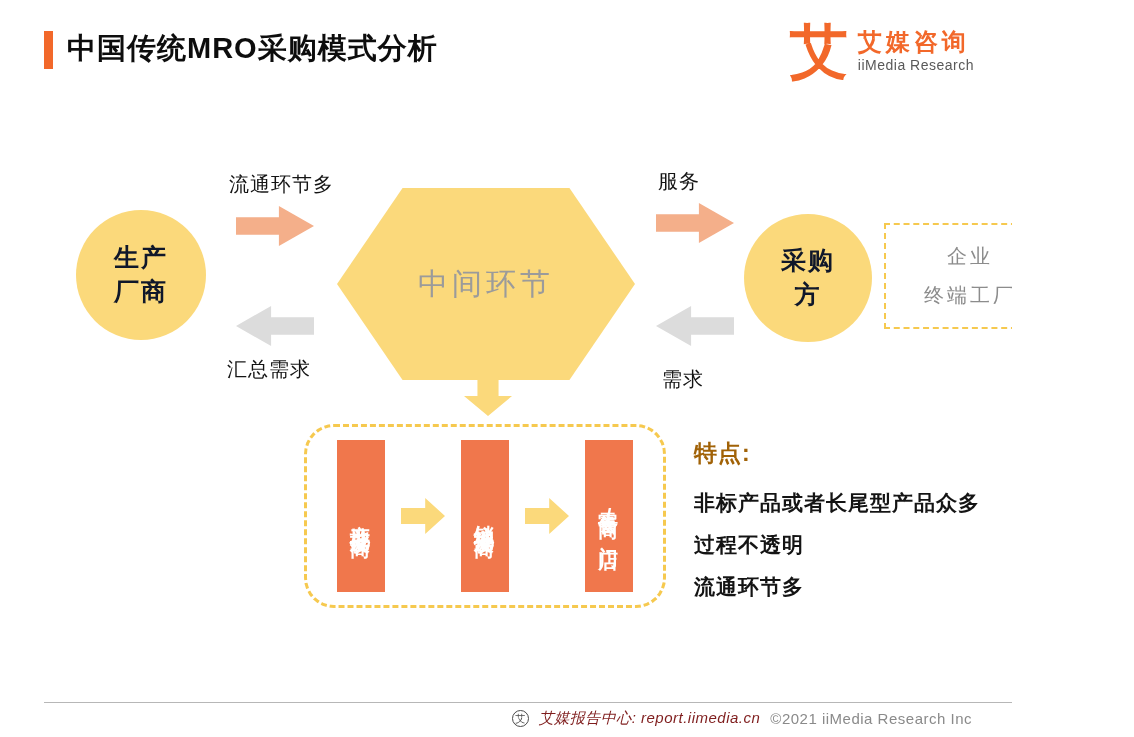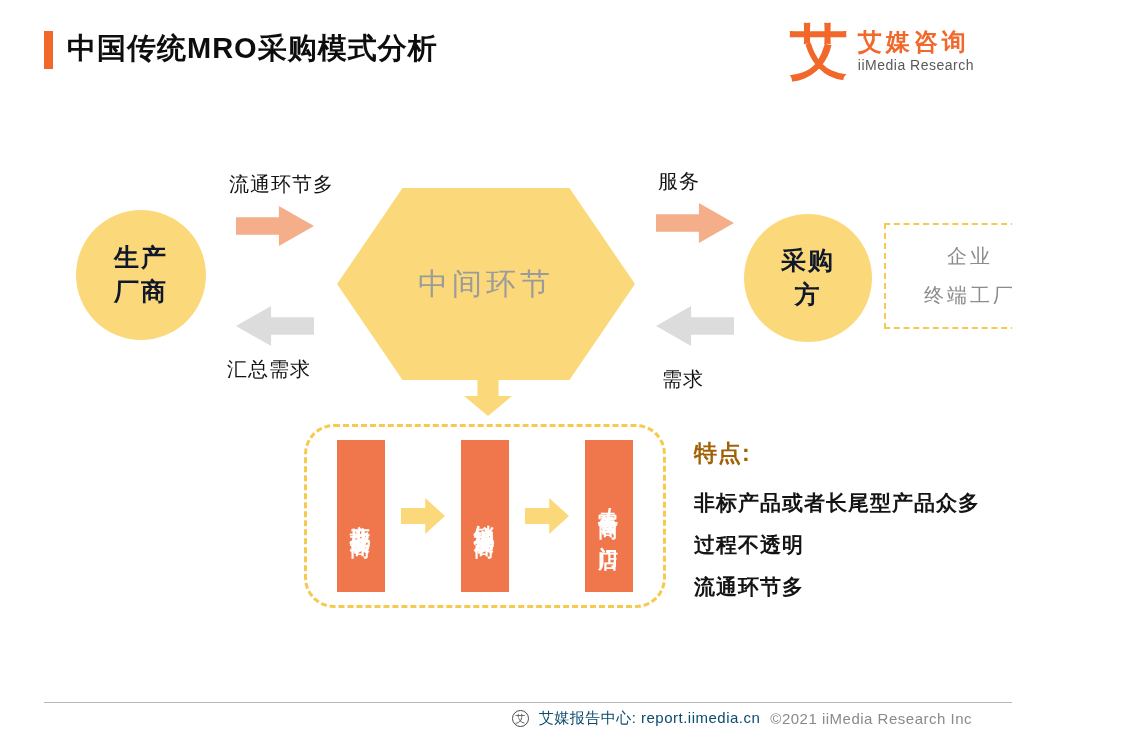--- a/index.html
+++ b/index.html
@@ -61,21 +61,21 @@
   
   .features-title{left:694px;top:438px;font-size:23px;font-weight:bold;color:#a16207;letter-spacing:1px;}
   .features-list{left:694px;top:482px;font-size:21px;font-weight:600;color:#141414;letter-spacing:1px;}
   .features-list .feature-item{height:42px;line-height:42px;}
 
   
   .footer-line{left:44px;top:702px;width:1046px;height:1px;background:#b7b7b7;}
   .footer-content{right:40px;top:709px;display:flex;align-items:center;gap:10px;font-size:15px;}
   .footer-icon{width:17px;height:17px;border:1.5px solid #4a4a4a;border-radius:50%;
     display:flex;align-items:center;justify-content:center;font-size:10px;color:#4a4a4a;box-sizing:border-box;}
-  .footer-source{color:#0c4a6e;letter-spacing:0.5px;}
+  .footer-source{color:#7f1d1d;letter-spacing:0.5px;font-style:italic;}
   .footer-copy{color:#8a8a8a;letter-spacing:0.5px;}
 </style>
 </head>
 <body>
 
 <div class="canvas">
 
   <div class="abs title-bar"></div>
   <div class="abs page-title">中国传统MRO采购模式分析</div>
 

